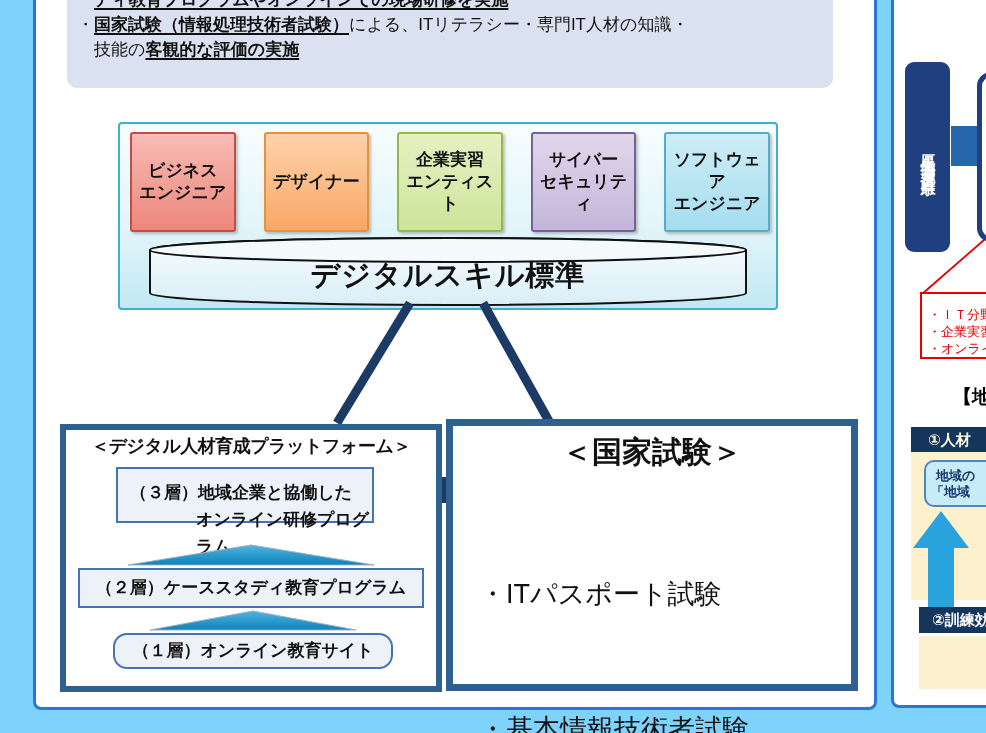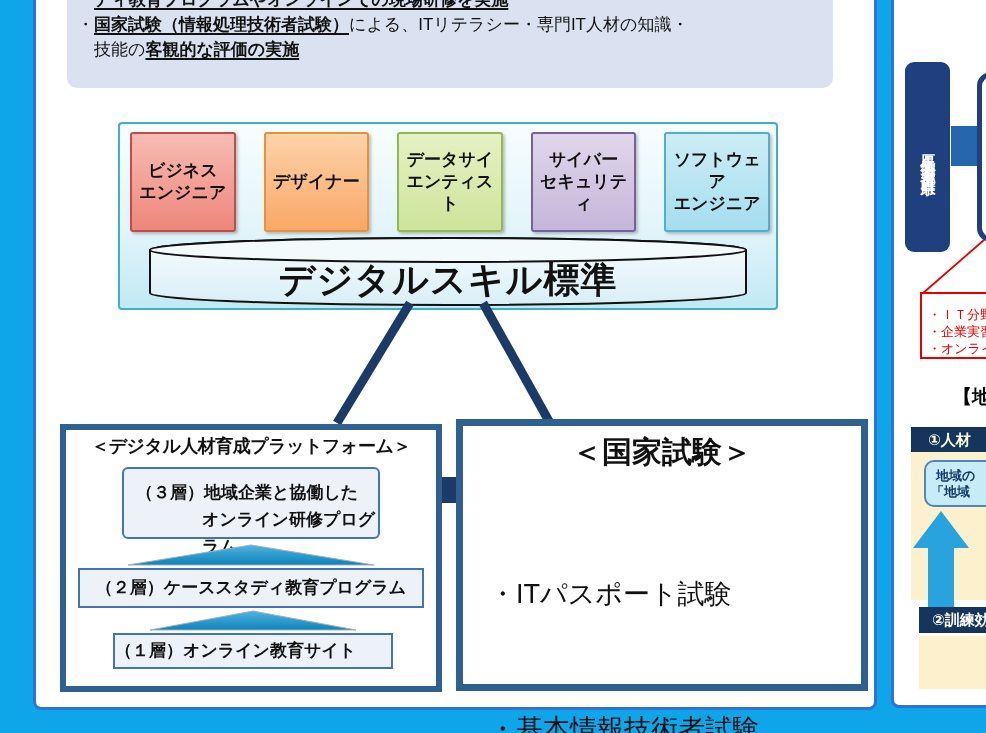--- a/index.html
+++ b/index.html
@@ -1,16 +1,16 @@
 <!DOCTYPE html>
 <html><head>
 <meta charset="utf-8">
 <style>
   html,body{margin:0;padding:0;background:#fff;}
-  .screen{position:relative;width:986px;height:733px;overflow:hidden;background:#0ea5e9;
+  .screen{position:relative;width:986px;height:733px;overflow:hidden;background:#7dd3fc;
           font-family:"Liberation Sans","DejaVu Sans",sans-serif;color:#111;}
   .abs{position:absolute;}
 
   
   .panel-frame{position:absolute;border:3px solid #2e74d8;border-radius:8px;background:#fff;}
   .left-frame{left:33px;top:-22px;width:838px;height:726px;}
   .right-frame{left:891px;top:-22px;width:180px;height:724px;}
 
   
   .top-note{left:67px;top:-16px;width:766px;height:104px;background:#dae1f0;border-radius:10px;
@@ -28,37 +28,37 @@
             font-weight:bold;font-size:17px;line-height:22px;text-align:center;
             box-shadow:2px 2px 3px rgba(80,80,80,0.35);}
   .role-1{background:linear-gradient(#f7bcb4,#ee867b);border-color:#bf4e4a;}
   .role-2{background:linear-gradient(#fdd3a9,#f9a766);border-color:#e8913c;}
   .role-3{background:linear-gradient(#e6f1c3,#cde49b);border-color:#94b850;}
   .role-4{background:linear-gradient(#cdedf5,#a5ddef);border-color:#52aecd;}
   .role-5{background:linear-gradient(#e0d7eb,#c4b6da);border-color:#75619b;}
 
   .cylinder-wrap{left:148px;top:236px;width:600px;height:72px;}
   .cylinder-label{left:148px;top:256px;width:600px;text-align:center;
-                  font-size:36px;font-weight:bold;letter-spacing:1px;}
+                  font-size:29px;font-weight:bold;letter-spacing:1px;}
 
   
   .plat-box{left:60px;top:424px;width:382px;height:268px;box-sizing:border-box;
             border:6px solid #2e618f;background:#fff;}
   .plat-title{position:absolute;left:0;top:4px;width:100%;text-align:center;
               font-size:18px;font-weight:bold;letter-spacing:-0.5px;}
   .layer{position:absolute;box-sizing:border-box;background:#edf1f8;border:2px solid #4374b8;
          font-weight:bold;font-size:17px;}
-  .layer3{left:56px;top:37px;width:258px;height:72px;padding-top:10px;line-height:27px;border-radius:6px;}
+  .layer3{left:50px;top:37px;width:258px;height:56px;padding-top:10px;line-height:27px;}
   .layer3 .l1{padding-left:12px;}
   .layer3 .l2{padding-left:78px;}
   .layer2{left:12px;top:138px;width:346px;height:40px;text-align:center;line-height:36px;}
-  .layer1{left:47px;top:203px;width:280px;height:36px;line-height:32px;}
-
-  
-  .exam-box{left:456px;top:419px;width:412px;height:272px;box-sizing:border-box;
+  .layer1{left:47px;top:203px;width:280px;height:36px;text-align:center;line-height:32px;border-radius:14px;}
+
+  
+  .exam-box{left:446px;top:419px;width:412px;height:272px;box-sizing:border-box;
             border:7px solid #2e618f;background:#fff;}
   .exam-title{position:absolute;left:0;top:6px;width:100%;text-align:center;
               font-size:30px;font-weight:bold;}
   .exam-items{position:absolute;left:26px;top:56px;font-size:27px;line-height:45px;white-space:pre;}
 
   .nub{left:438px;top:477px;width:26px;height:26px;background:#1c3a66;}
 
   
   .ministry{left:905px;top:62px;width:45px;height:190px;background:#203f7e;border-radius:9px;
             color:#fff;font-weight:bold;font-size:15px;letter-spacing:3px;
@@ -103,21 +103,21 @@
     <div class="roles-row">
       <div class="role-box role-1">
         <div>ビジネス</div>
         <div>エンジニア</div>
       </div>
       <div class="role-box role-2">
         <div>デザイナー</div>
         <div></div>
       </div>
       <div class="role-box role-3">
-        <div>データサイ</div>
+        <div>企業実習</div>
         <div>エンティスト</div>
       </div>
       <div class="role-box role-5">
         <div>サイバー</div>
         <div>セキュリティ</div>
       </div>
       <div class="role-box role-4">
         <div>ソフトウェア</div>
         <div>エンジニア</div>
       </div>

